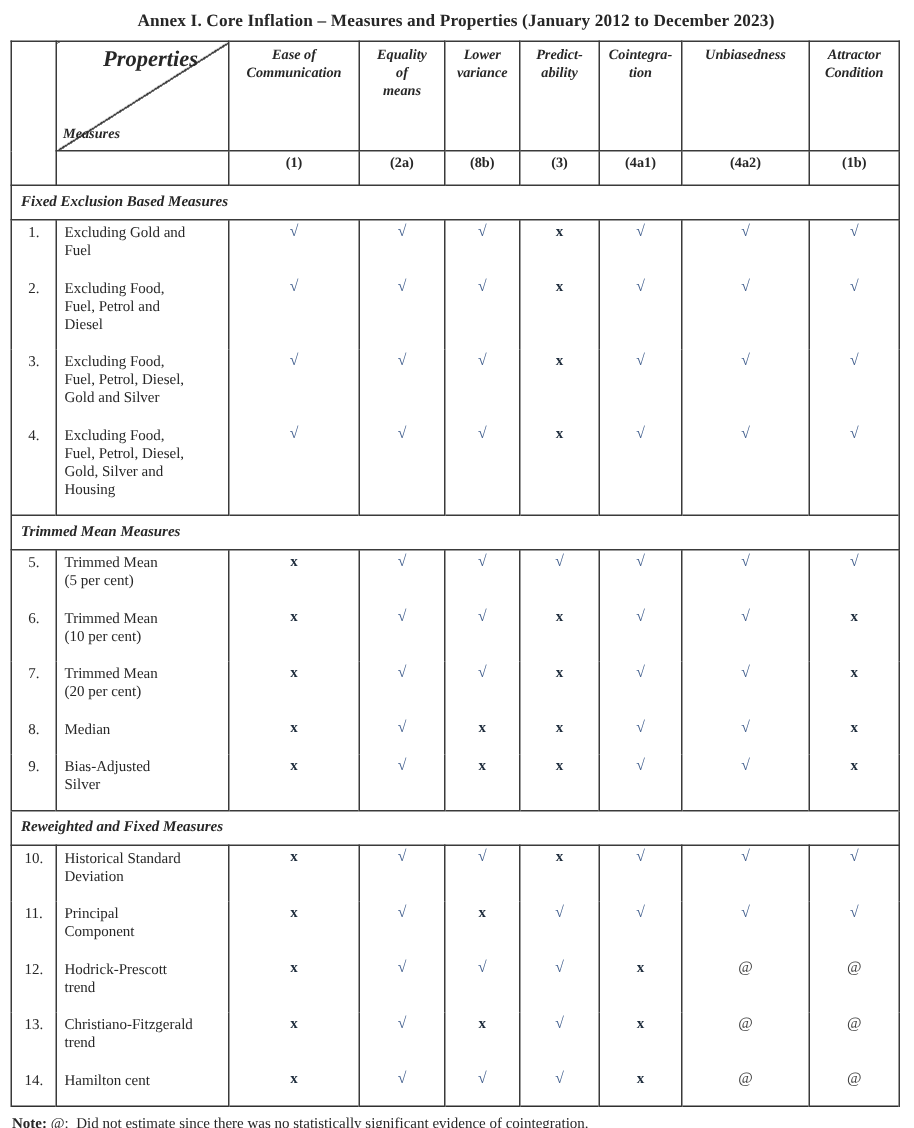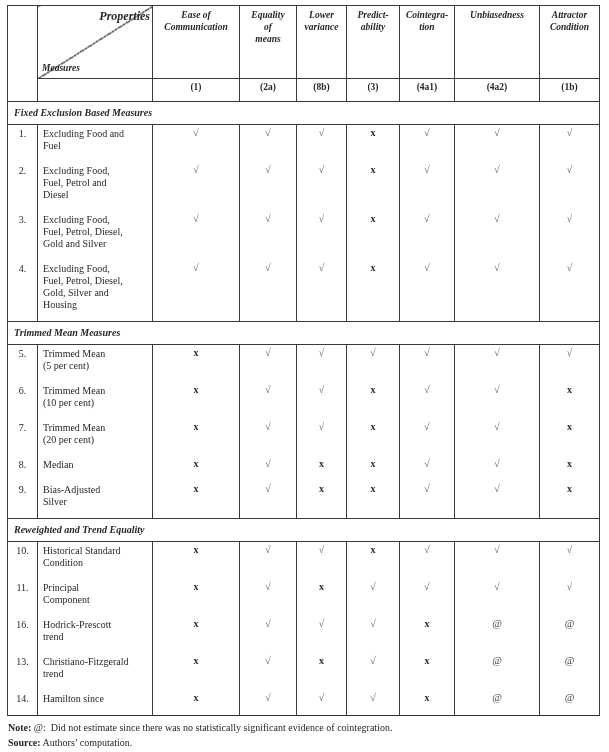--- a/index.html
+++ b/index.html
@@ -53,22 +53,22 @@
   td.diag {
     position: relative;
     padding: 0;
     background-image: linear-gradient(to bottom right,
       transparent calc(50% - 0.6px),
       #3a3a3a calc(50% - 0.6px),
       #3a3a3a calc(50% + 0.6px),
       transparent calc(50% + 0.6px));
   }
   td.diag .p {
-    position: absolute; top: 3px; right: 2px;
-    font-weight: bold; font-style: italic; font-size: 12px;
+    position: absolute; top: 3px; right: 20px;
+    font-weight: bold; font-style: italic; font-size: 15px;
   }
   td.diag .m {
     position: absolute; bottom: 3px; left: 4px;
     font-weight: bold; font-style: italic; font-size: 9.5px; text-align: center;
   }
 
   
   tr.sec td {
     border-top: 1px solid #3a3a3a;
     border-bottom: 1px solid #3a3a3a;
@@ -110,20 +110,21 @@
     font-size: 10px;
     line-height: 1.45;
   }
   .notes b { font-weight: bold; }
 </style>
 </head>
 <body>
 
 <div class="page">
 
+  <div class="title">Annex I. Core Inflation – Measures and Properties (January 2012 to December 2023)</div>
 
   <table class="props">
     <colgroup>
       <col style="width:30px">
         <col style="width:115px">
         <col style="width:87px">
       <col style="width:57px">
         <col style="width:50px">
         <col style="width:53px">
       <col style="width:55px">
@@ -164,21 +165,21 @@
         <th>(1b)</th>
       </tr>
     </thead>
 
     <tbody>
       <tr class="sec">
         <td colspan="9">Fixed Exclusion Based Measures</td>
       </tr>
       <tr>
         <td class="num">1.</td>
-        <td class="measure">Excluding Food and
+        <td class="measure">Excluding Gold and
 Fuel</td>
         <td class="sym s-check">√</td>
         <td class="sym s-check">√</td>
         <td class="sym s-check">√</td>
         <td class="sym s-x">x</td>
         <td class="sym s-check">√</td>
         <td class="sym s-check">√</td>
         <td class="sym s-check">√</td>
       </tr>
       <tr>
@@ -279,26 +280,26 @@
         <td class="sym s-x">x</td>
         <td class="sym s-check">√</td>
         <td class="sym s-x">x</td>
         <td class="sym s-x">x</td>
         <td class="sym s-check">√</td>
         <td class="sym s-check">√</td>
         <td class="sym s-x">x</td>
       </tr>
 
       <tr class="sec">
-        <td colspan="9">Reweighted and Trend Equality</td>
+        <td colspan="9">Reweighted and Fixed Measures</td>
       </tr>
       <tr>
         <td class="num">10.</td>
         <td class="measure">Historical Standard
-Condition</td>
+Deviation</td>
         <td class="sym s-x">x</td>
         <td class="sym s-check">√</td>
         <td class="sym s-check">√</td>
         <td class="sym s-x">x</td>
         <td class="sym s-check">√</td>
         <td class="sym s-check">√</td>
         <td class="sym s-check">√</td>
       </tr>
       <tr>
         <td class="num">11.</td>
@@ -306,21 +307,21 @@
 Component</td>
         <td class="sym s-x">x</td>
         <td class="sym s-check">√</td>
         <td class="sym s-x">x</td>
         <td class="sym s-check">√</td>
         <td class="sym s-check">√</td>
         <td class="sym s-check">√</td>
         <td class="sym s-check">√</td>
       </tr>
       <tr>
-        <td class="num">16.</td>
+        <td class="num">12.</td>
         <td class="measure">Hodrick-Prescott
 trend</td>
         <td class="sym s-x">x</td>
         <td class="sym s-check">√</td>
         <td class="sym s-check">√</td>
         <td class="sym s-check">√</td>
         <td class="sym s-x">x</td>
         <td class="sym s-at">@</td>
         <td class="sym s-at">@</td>
       </tr>
@@ -331,21 +332,21 @@
         <td class="sym s-x">x</td>
         <td class="sym s-check">√</td>
         <td class="sym s-x">x</td>
         <td class="sym s-check">√</td>
         <td class="sym s-x">x</td>
         <td class="sym s-at">@</td>
         <td class="sym s-at">@</td>
       </tr>
       <tr>
         <td class="num">14.</td>
-        <td class="measure">Hamilton since</td>
+        <td class="measure">Hamilton cent</td>
         <td class="sym s-x">x</td>
         <td class="sym s-check">√</td>
         <td class="sym s-check">√</td>
         <td class="sym s-check">√</td>
         <td class="sym s-x">x</td>
         <td class="sym s-at">@</td>
         <td class="sym s-at">@</td>
       </tr>
     </tbody>
   </table>

